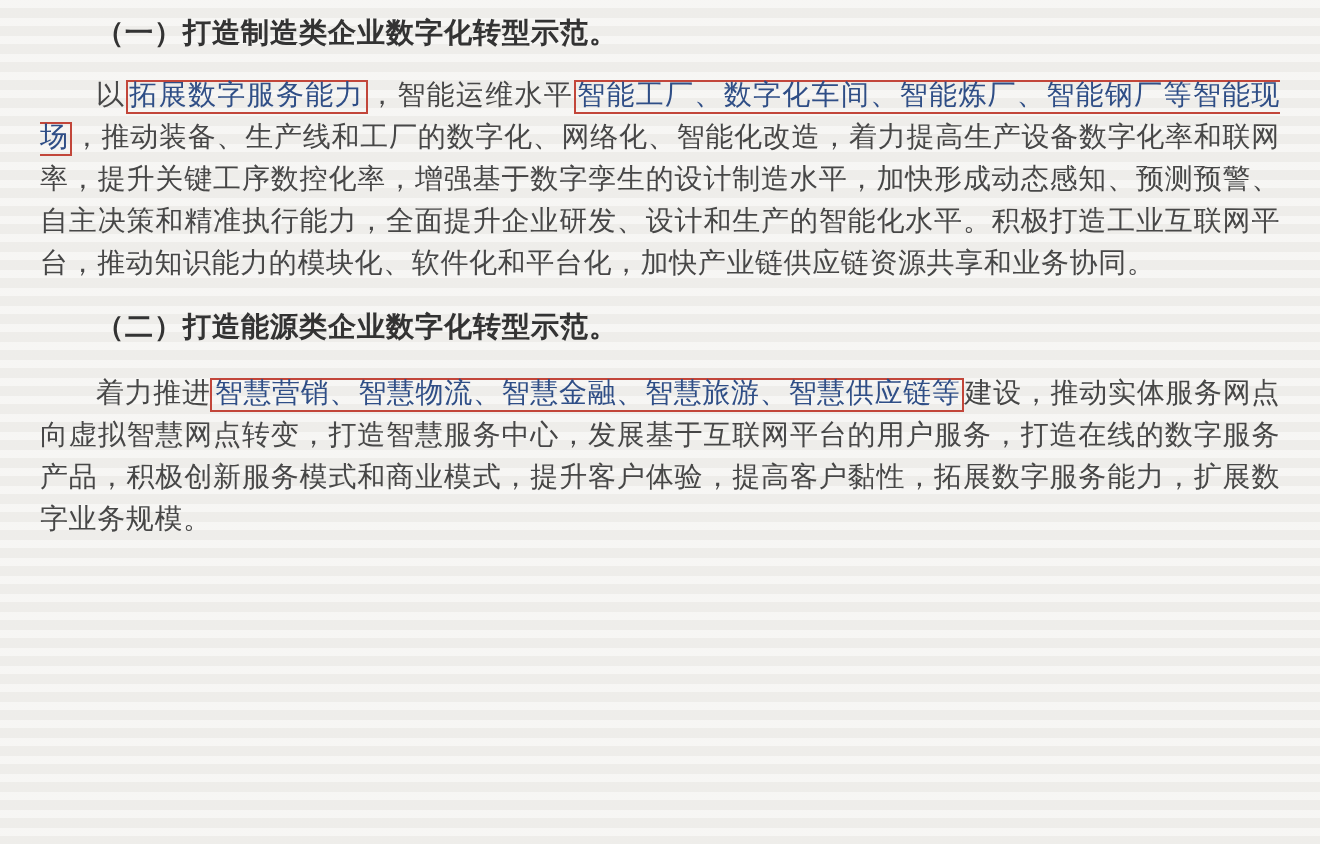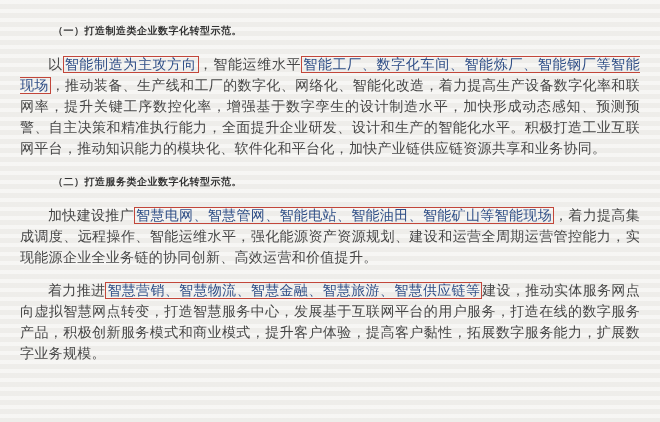--- a/index.html
+++ b/index.html
@@ -18,23 +18,23 @@
     );
     font-family: "Liberation Serif", "DejaVu Serif", serif;
   }
   .doc {
     padding: 8px 20px 0 20px;
   }
   .section + .section {
     margin-top: 12px;
   }
   .section-heading {
-    margin: 13px;
+    margin: 0;
     padding: 0;
-    font-size: 10px;
+    font-size: 14px;
     line-height: 20px;
     font-weight: bold;
     color: var(--heading-color, #333);
     text-indent: 2em;
     letter-spacing: 0.5px;
   }
   .section-paragraph {
     margin: 10px 0 0 0;
     font-size: 14px;
     line-height: 21px;
@@ -49,26 +49,25 @@
     padding: 0 1px;
   }
 </style>
 </head>
 <body>
 
 <div class="doc">
 
   <section class="section">
     <h2 class="section-heading">（一）打造制造类企业数字化转型示范。</h2>
-    <p class="section-paragraph"><span>以</span><span class="hl">智能制造为主攻方向</span><span>，智能运维水平</span><span class="hl">智能工厂、数字化车间、智能炼厂、智能钢厂等智能现场</span><span>，推动装备、生产线和工厂的数字化、网络化、智能化改造，着力提高生产设备数字化率和联网率，提升关键工序数控化率，增强基于数字孪生的设计制造水平，加快形成动态感知、预测预警、自主决策和精准执行能力，全面提升企业研发、设计和生产的智能化水平。积极打造工业互联网平台，推动知识能力的模块化、软件化和平台化，加快产业链供应链资源共享和业务协同。</span></p>
+    <p class="section-paragraph"><span>以</span><span class="hl">拓展数字服务能力</span><span>，智能运维水平</span><span class="hl">智能工厂、数字化车间、智能炼厂、智能钢厂等智能现场</span><span>，推动装备、生产线和工厂的数字化、网络化、智能化改造，着力提高生产设备数字化率和联网率，提升关键工序数控化率，增强基于数字孪生的设计制造水平，加快形成动态感知、预测预警、自主决策和精准执行能力，全面提升企业研发、设计和生产的智能化水平。积极打造工业互联网平台，推动知识能力的模块化、软件化和平台化，加快产业链供应链资源共享和业务协同。</span></p>
   </section>
 
   <section class="section">
-    <h2 class="section-heading">（二）打造服务类企业数字化转型示范。</h2>
-    <p class="section-paragraph"><span>加快建设推广</span><span class="hl">智慧电网、智慧管网、智能电站、智能油田、智能矿山等智能现场</span><span>，着力提高集成调度、远程操作、智能运维水平，强化能源资产资源规划、建设和运营全周期运营管控能力，实现能源企业全业务链的协同创新、高效运营和价值提升。</span></p>
+    <h2 class="section-heading">（二）打造能源类企业数字化转型示范。</h2>
   </section>
 
 
   <section class="section">
     <p class="section-paragraph"><span>着力推进</span><span class="hl">智慧营销、智慧物流、智慧金融、智慧旅游、智慧供应链等</span><span>建设，推动实体服务网点向虚拟智慧网点转变，打造智慧服务中心，发展基于互联网平台的用户服务，打造在线的数字服务产品，积极创新服务模式和商业模式，提升客户体验，提高客户黏性，拓展数字服务能力，扩展数字业务规模。</span></p>
   </section>
 
 </div>
 
 </body></html>

